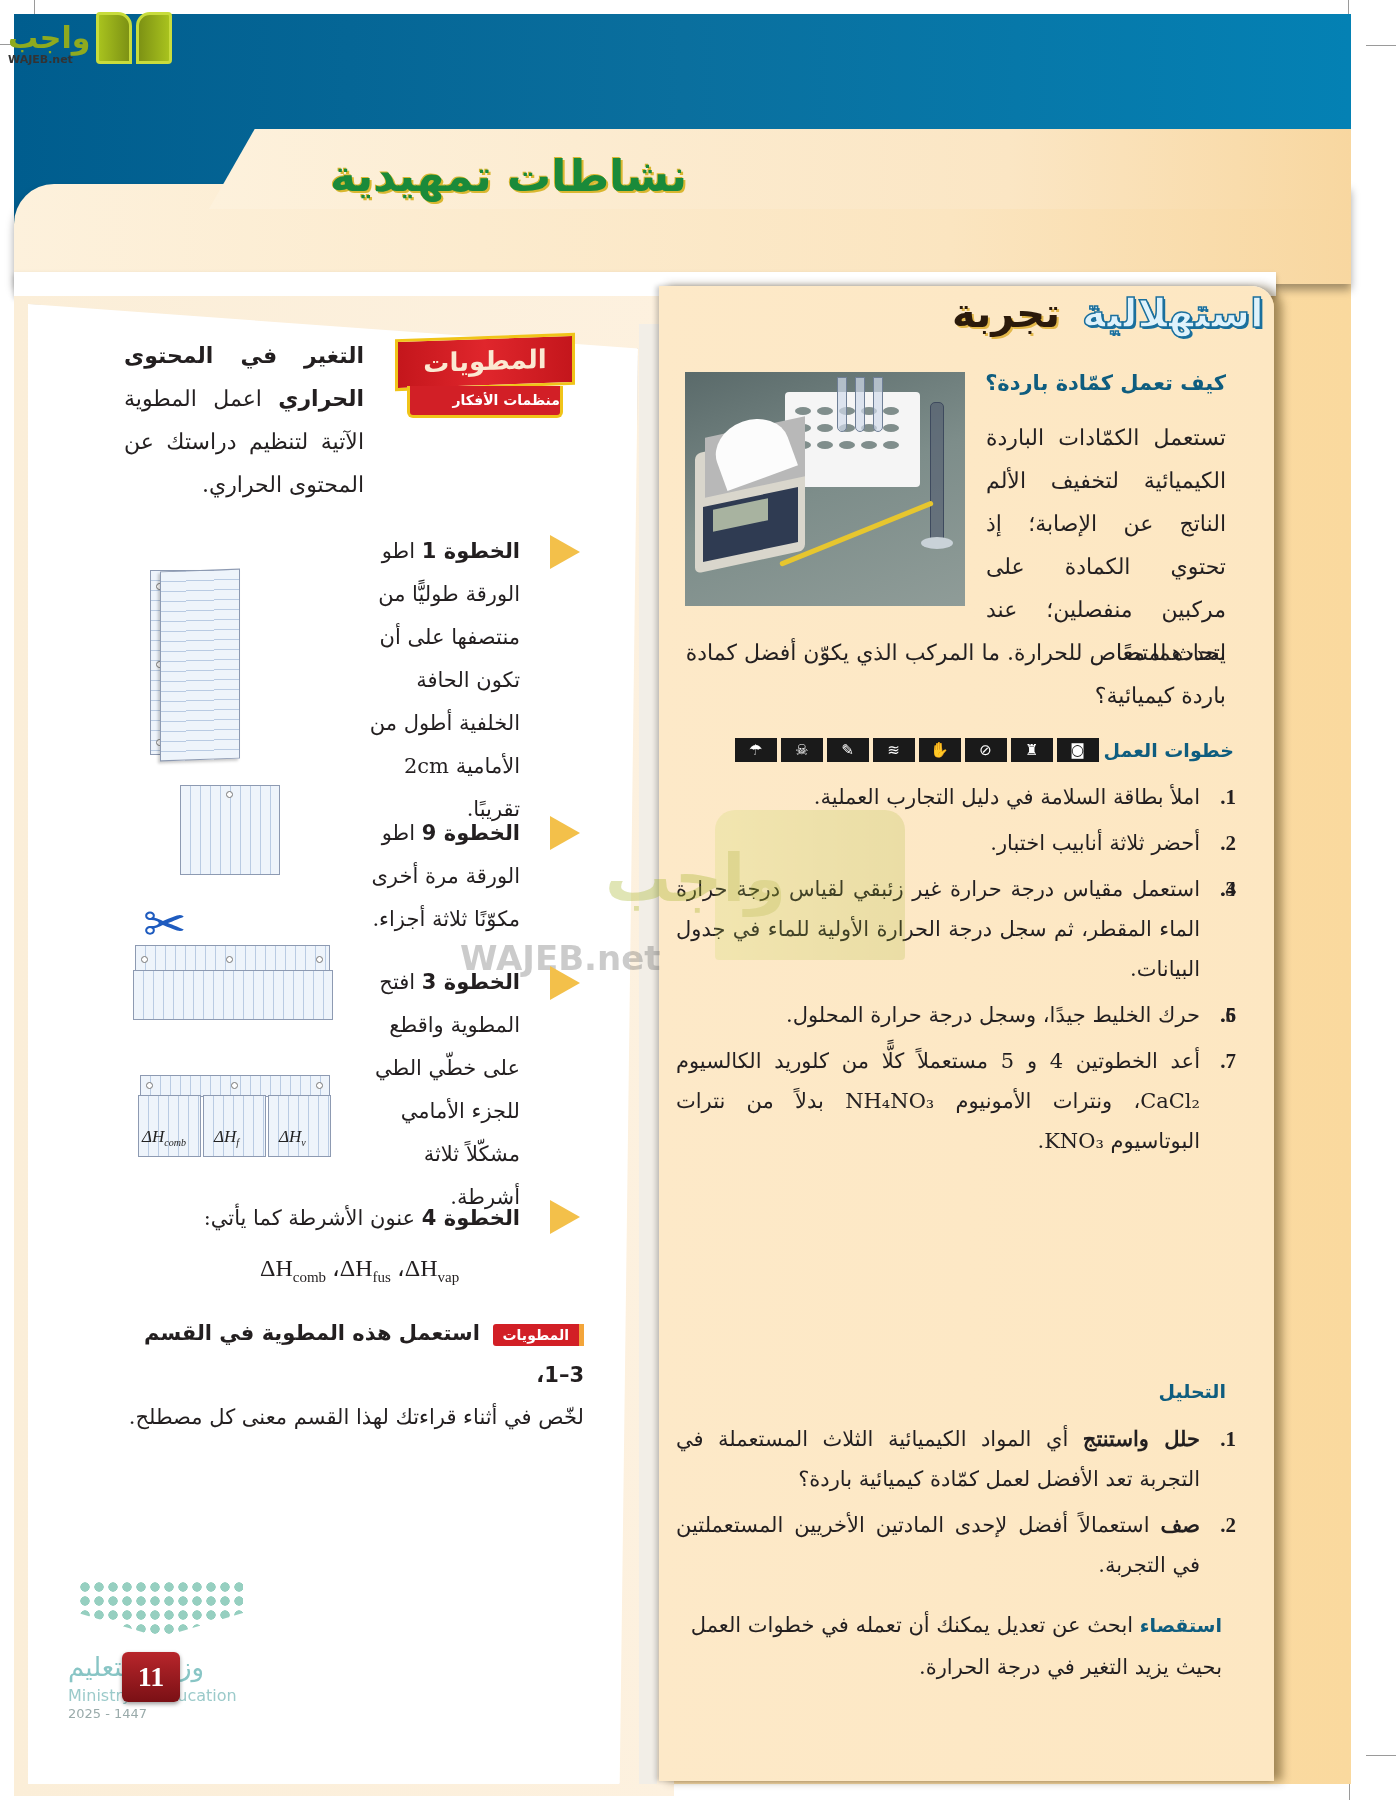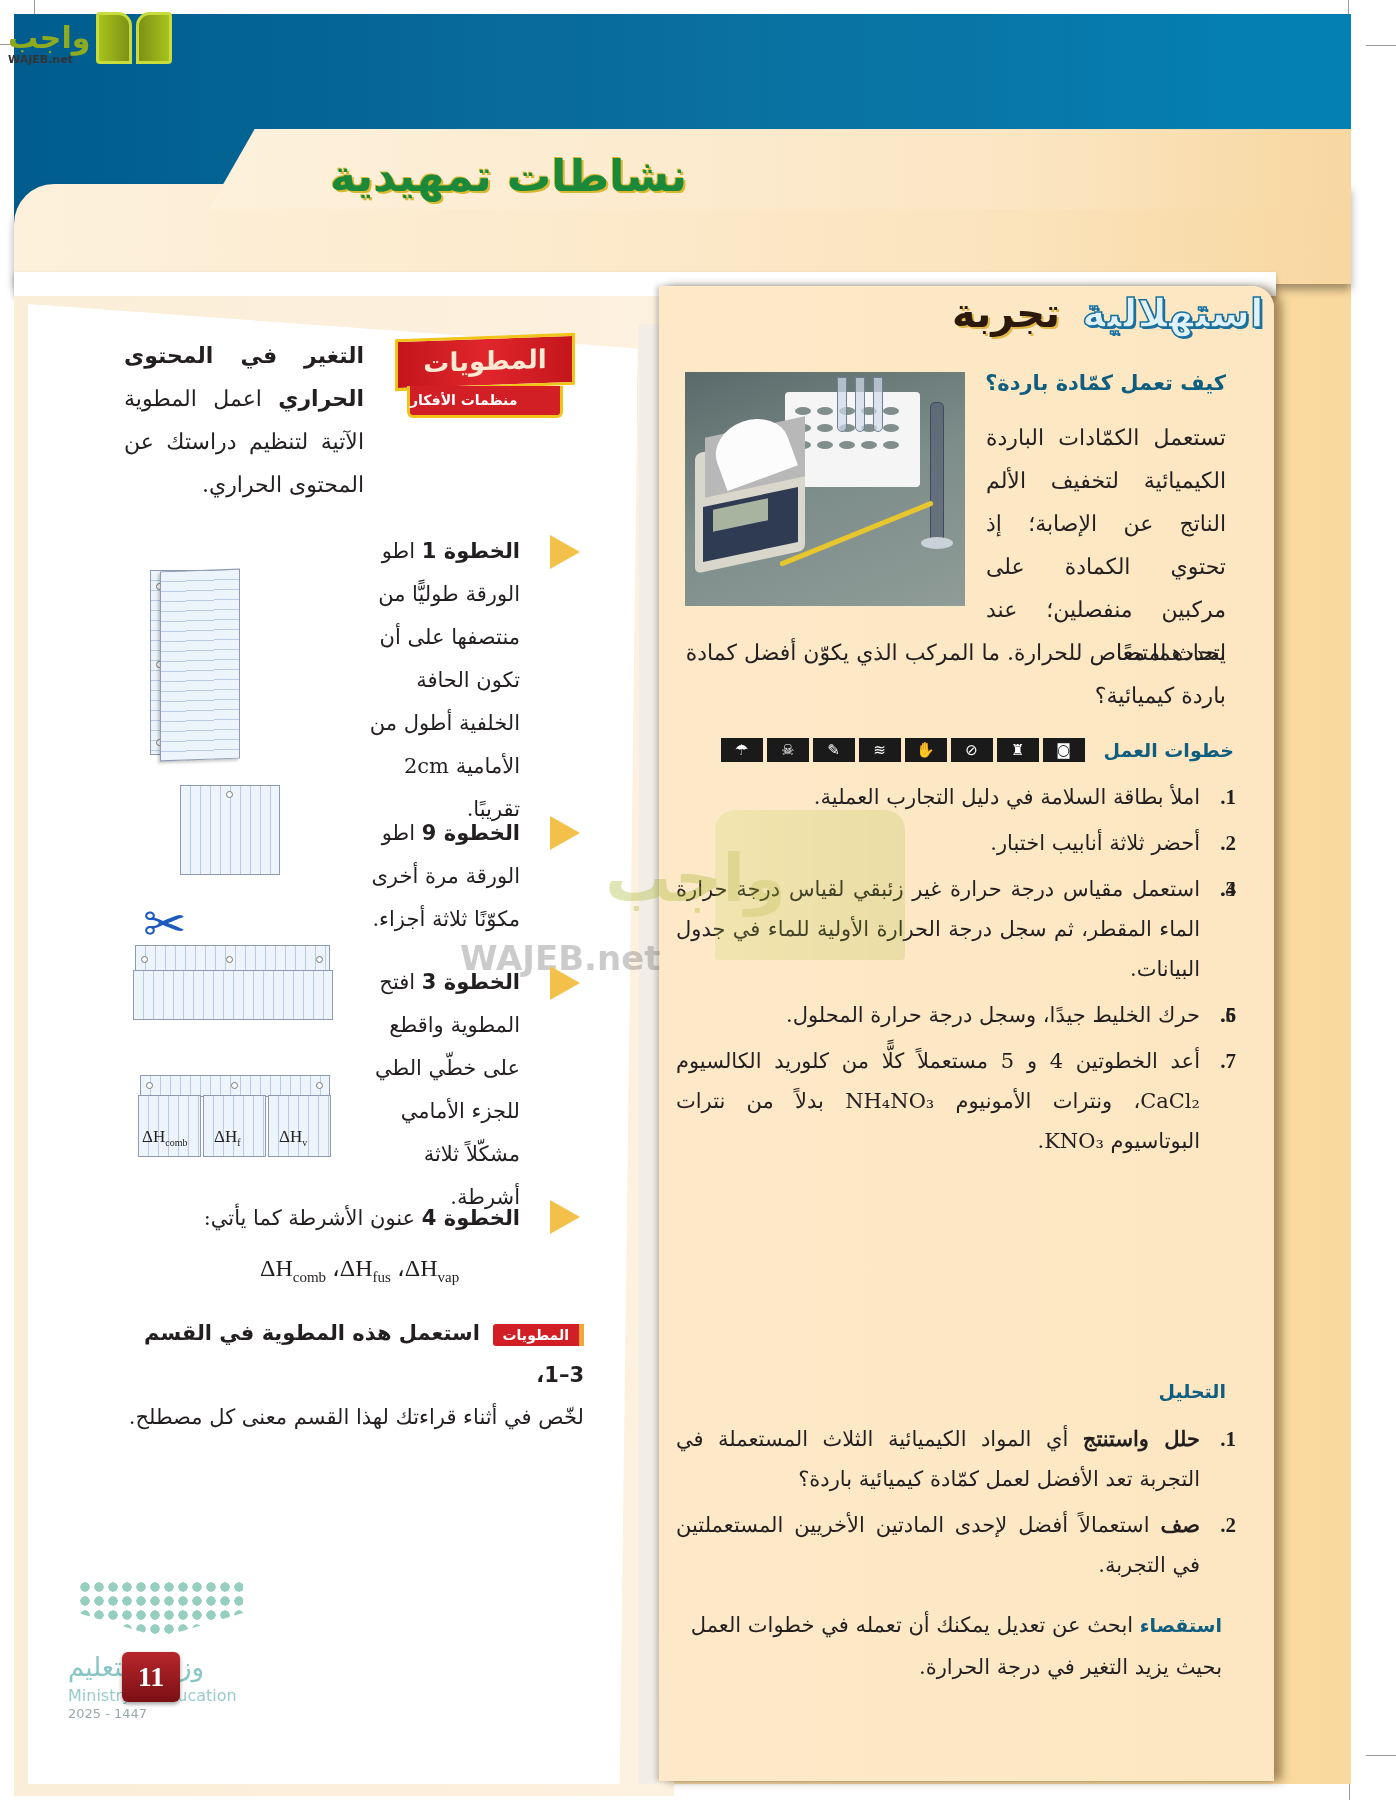--- a/index.html
+++ b/index.html
@@ -66,21 +66,21 @@
   .photo .scale { position: absolute; left: 10px; top: 70px; width: 110px; height: 120px; background: #d9d6cc; border-radius: 6px; transform: skewY(-12deg); }
   .photo .scale-plate { position: absolute; left: 20px; top: 55px; width: 100px; height: 60px; background: #b8b8b8; transform: skewY(-12deg); }
   .photo .paper { position: absolute; left: 30px; top: 48px; width: 75px; height: 60px; background: #fcfcfc; border-radius: 50% 50% 0 0; transform: rotate(-20deg); }
   .photo .display { position: absolute; left: 18px; top: 125px; width: 95px; height: 55px; background: #2f3b52; transform: skewY(-12deg); }
   .photo .lcd { position: absolute; left: 28px; top: 132px; width: 55px; height: 22px; background: #a8b3a0; transform: skewY(-12deg); }
   .photo .cyl { position: absolute; left: 245px; top: 30px; width: 14px; height: 140px; background: rgba(80,90,110,.6); border: 1px solid #3e4a5e; border-radius: 5px 5px 0 0; }
   .photo .cyl-base { position: absolute; left: 236px; top: 165px; width: 32px; height: 12px; background: #c9d2d8; border-radius: 50%; }
   .photo .thermo { position: absolute; left: 95px; top: 190px; width: 165px; height: 5px; background: #e7c62e; transform: rotate(-22deg); transform-origin: left; border-radius: 3px; }
 
   .steps-head { position: absolute; right: 162px; top: 738px; display: flex; flex-direction: row; align-items: center; gap: 4px; }
-  .steps-head .lbl { font-family: "DejaVu Sans", sans-serif; font-weight: bold; font-size: 19px; color: #0f5d7f; margin-left: 15px; }
+  .steps-head .lbl { font-family: "DejaVu Sans", sans-serif; font-weight: bold; font-size: 19px; color: #0f5d7f; margin-left: 1px; }
   .safety { display: flex; flex-direction: row-reverse; gap: 4px; }
   .safety .ic { width: 42px; height: 24px; background: #1a1a1a; color: #fff; font-size: 15px; display: flex; align-items: center; justify-content: center; font-family: "DejaVu Sans", sans-serif; }
 
   .list { position: absolute; right: 160px; width: 560px; font-size: 21px; line-height: 40px; }
   .list li { list-style: none; position: relative; padding-right: 36px; text-align: justify; }
   .list li .num { position: absolute; right: 0; top: 0; font-weight: bold; font-family: "Liberation Serif", serif; }
   .list b { font-weight: bold; }
   .steps-list { top: 777px; }
   .steps-list li { margin-bottom: 6px; }
 
@@ -94,33 +94,33 @@
   .wm { position: absolute; left: 665px; top: 820px; opacity: .35; pointer-events: none; }
   .wm .w-ar { font-family: "DejaVu Sans", sans-serif; font-weight: bold; font-size: 66px; color: #a5b62c; position: absolute; left: 0; top: 0; }
   .wm .w-en { font-family: "DejaVu Sans", sans-serif; font-weight: bold; font-size: 34px; color: #6c6c6c; position: absolute; left: -205px; top: 118px; direction: ltr; }
   .wm .w-book { position: absolute; left: 50px; top: -10px; width: 190px; height: 150px; background: linear-gradient(90deg,#c7d95a,#a5b62c); border-radius: 20px 20px 4px 4px; opacity: .6; }
 
   
   .foldables-badge { position: absolute; left: 395px; top: 336px; width: 180px; height: 82px; }
   .foldables-badge .top { position: absolute; left: 0; top: 0; width: 180px; height: 52px; background: linear-gradient(90deg,#c4161c,#e0262c,#c4161c); border: 3px solid #f0c419; transform: skewY(-2deg);
     color: #fbe9d2; font-family: "DejaVu Sans", sans-serif; font-weight: bold; font-size: 26px; text-align: center; line-height: 44px; }
   .foldables-badge .bot { position: absolute; left: 12px; top: 50px; width: 156px; height: 32px; background: #d21f26; border: 3px solid #f0c419; border-top: none; border-radius: 0 0 6px 6px;
-    color: #fff; font-family: "DejaVu Sans", sans-serif; font-size: 14px; font-weight: bold; text-align: left; line-height: 28px; }
+    color: #fff; font-family: "DejaVu Sans", sans-serif; font-size: 14px; font-weight: bold; text-align: right; line-height: 28px; }
   .fold-intro { position: absolute; right: 1032px; top: 334px; width: 240px; font-size: 22px; line-height: 43px; text-align: justify; }
   .fold-intro b { font-family: "DejaVu Sans", sans-serif; font-weight: bold; }
 
   .fstep { position: absolute; font-size: 21px; line-height: 43px; }
   .fstep b { font-family: "DejaVu Sans", sans-serif; font-weight: bold; }
   .arrow { position: absolute; width: 0; height: 0; border-top: 17px solid transparent; border-bottom: 17px solid transparent; border-left: 30px solid #f3c04a; }
 
   .illus { position: absolute; }
   .lined { background: repeating-linear-gradient(180deg, #eef4fb 0, #eef4fb 9px, #b9cbe3 9px, #b9cbe3 10px); border: 1px solid #8d9ab2; }
   .lined-v { background: repeating-linear-gradient(90deg, #eef4fb 0, #eef4fb 9px, #b9cbe3 9px, #b9cbe3 10px); border: 1px solid #8d9ab2; }
   .hole-c { position: absolute; width: 7px; height: 7px; border: 1px solid #777; border-radius: 50%; background: #fff; }
-  .tab-lbl { position: absolute; bottom: 8px; font-family: "Liberation Serif", serif; font-size: 17px; color: #222; direction: ltr; }
+  .tab-lbl { position: absolute; bottom: 8px; font-family: "Liberation Serif", serif; font-size: 17px; color: #222; direction: ltr; font-style: italic; }
   .tab-lbl sub { font-size: 10px; }
   .scissors { position: absolute; color: #1e5bbf; font-size: 52px; line-height: 1; }
 
   .fold-labels { position: absolute; left: 260px; top: 1254px; font-family: "Liberation Serif", serif; font-size: 24px; direction: ltr; }
   .fold-labels sub { font-size: 15px; }
 
   .fold-note { position: absolute; right: 812px; top: 1312px; width: 470px; font-size: 21px; line-height: 42px; }
   .fold-note b { font-family: "DejaVu Sans", sans-serif; font-weight: bold; }
   .mini-badge { display: inline-block; background: #d21f26; color: #fff; font-family: "DejaVu Sans", sans-serif; font-size: 14px; font-weight: bold; padding: 0 10px; line-height: 22px; border-radius: 3px 0 0 3px; border-right: 5px solid #f3a53a; vertical-align: middle; margin-left: 6px; position: relative; }
 

